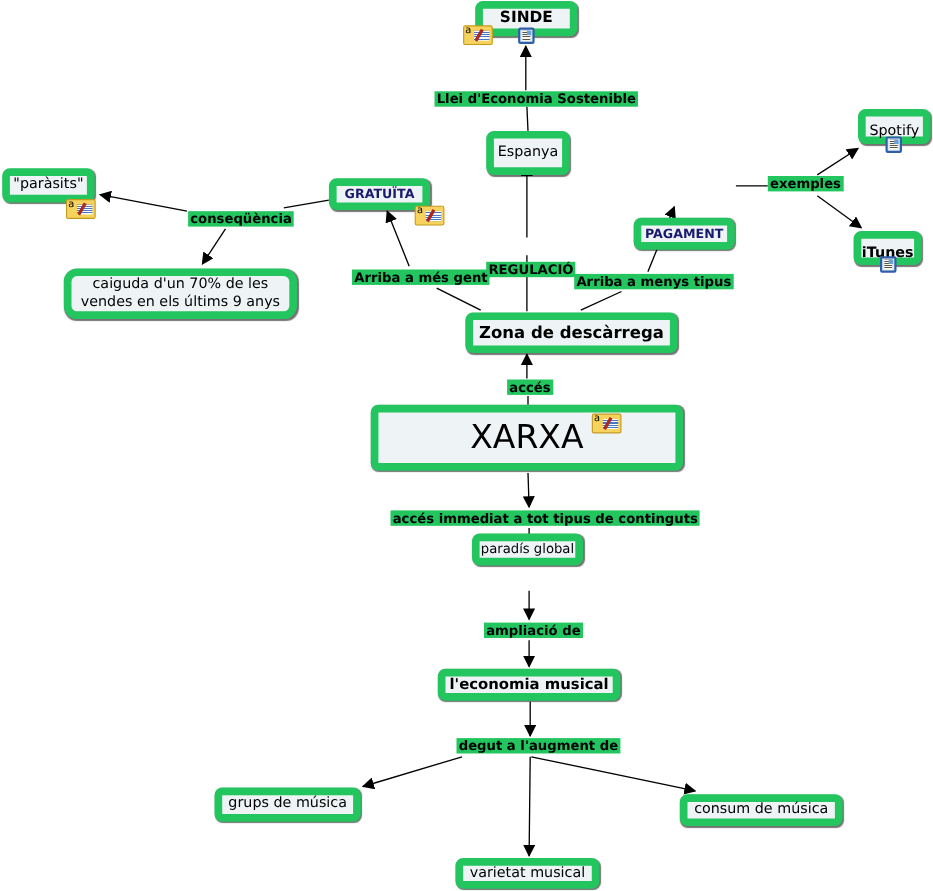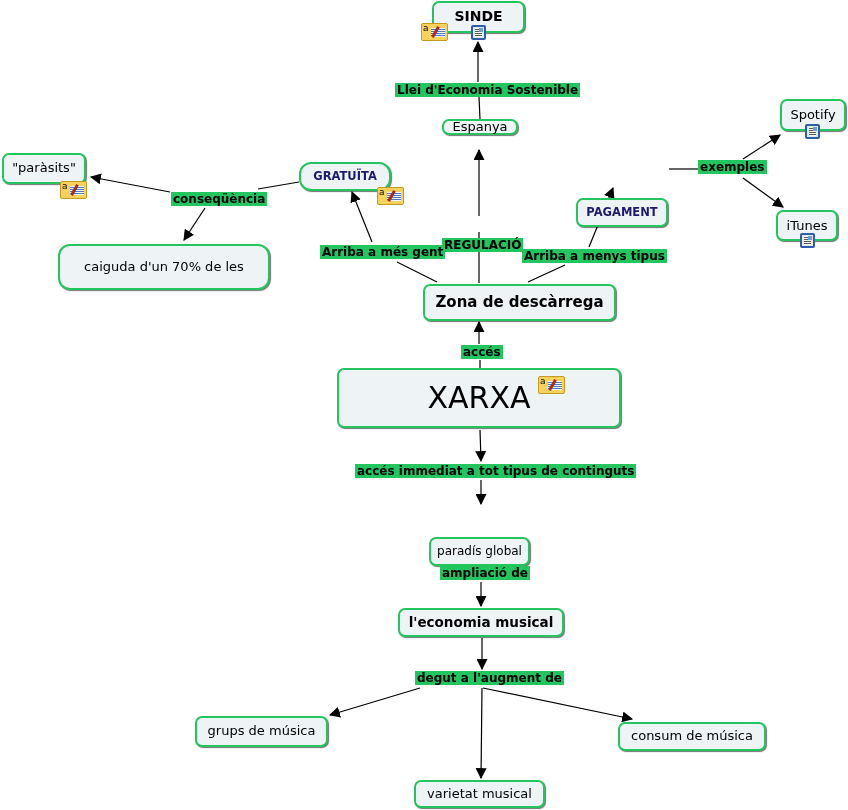--- a/index.html
+++ b/index.html
@@ -1,20 +1,20 @@
 <!DOCTYPE html>
 <html><head>
 <meta charset="utf-8">
 <style>
   html, body { margin: 0; padding: 0; background: #ffffff; }
   body { width: 848px; height: 810px; position: relative; overflow: hidden;
          font-family: "DejaVu Sans", sans-serif; color: #000; }
   svg.edges { position: absolute; left: 0; top: 0; width: 848px; height: 810px; }
   .node { position: absolute; box-sizing: border-box; background: #eef3f5;
-          border: 2px solid #22c55e; border-radius: 7px;
+          border: 7px solid #22c55e; border-radius: 7px;
           box-shadow: 1px 1px 1px rgba(0,0,0,0.55);
           display: flex; align-items: center; justify-content: center;
           text-align: center; font-size: 13px; line-height: 1.25; }
   .node.bold { font-weight: bold; font-size: 15px; }
   .node.navy { font-weight: bold; color: #1a1a6e; font-size: 11.5px; }
   .node.big { font-size: 19px; line-height: 1.25; flex-direction: column; }
   .node.big .t1 { font-size: 30px; }
   .lbl { position: absolute; background: #22c55e; font-size: 12px;
          white-space: nowrap; padding: 0 2px; line-height: 14px; font-weight: bold; }
   .note { position: absolute; width: 27px; height: 18px; box-sizing: border-box;
@@ -84,80 +84,81 @@
 <div class="note" style="left:421px;top:23px;">
   <span class="a">a</span>
     <span class="lines"></span>
     <span class="pen"></span>
   </div>
 <div class="res" style="left:471px;top:25px;">
     <span class="doc"></span>
     <span class="img"></span>
   </div>
 
-<div class="node" style="left:442px;top:119px;width:76px;height:16px;">
+<div class="node" style="left:442px;top:119px;width:76px;height:40px;">
     <span>Espanya</span>
   </div>
 
 <div class="node" style="left:2px;top:153px;width:84px;height:31px;">
     <span>"paràsits"</span>
   </div>
 <div class="note" style="left:60px;top:181px;">
   <span class="a">a</span>
     <span class="lines"></span>
     <span class="pen"></span>
   </div>
 
-<div class="node navy" style="left:299px;top:162px;width:92px;height:29px;border-radius:12px;">
+<div class="node navy" style="left:299px;top:162px;width:92px;height:29px;">
     <span>GRATUÏTA</span>
   </div>
 <div class="note" style="left:377px;top:187px;">
   <span class="a">a</span>
     <span class="lines"></span>
     <span class="pen"></span>
   </div>
 
 <div class="node navy" style="left:576px;top:155px;width:92px;height:29px;margin-top:43px;">
     <span>PAGAMENT</span>
   </div>
 
 <div class="node" style="left:780px;top:99px;width:66px;height:32px;align-items:flex-start;padding-top:6px;">
     <span>Spotify</span>
   </div>
 <div class="res" style="left:805px;top:124px;">
     <span class="doc"></span>
     <span class="img"></span>
   </div>
 
-<div class="node" style="left:776px;top:210px;width:62px;height:31px;align-items:flex-start;padding-top:6px;">
+<div class="node" style="left:776px;top:210px;width:62px;height:31px;align-items:flex-start;padding-top:6px;font-weight:bold;">
     <span>iTunes</span>
   </div>
 <div class="res" style="left:800px;top:233px;">
     <span class="doc"></span>
     <span class="img"></span>
   </div>
 
 <div class="node" style="left:58px;top:244px;width:212px;height:46px;flex-direction:column;border-radius:12px;">
   <span>caiguda d'un 70% de les</span>
+  <span>vendes en els últims 9 anys</span>
 </div>
 
 <div class="node bold" style="left:383px;top:284px;width:193px;height:37px;margin-left:40px;">
     <span>Zona de descàrrega</span>
   </div>
 
 <div class="node big" style="left:337px;top:368px;width:284px;height:60px;">
   <span class="t1">XARXA</span>
 </div>
 <div class="note" style="left:538px;top:376px;">
   <span class="a">a</span>
     <span class="lines"></span>
     <span class="pen"></span>
   </div>
 
-<div class="node" style="left:429px;top:537px;width:101px;height:29px;font-size:12px;">
+<div class="node" style="left:429px;top:485px;width:101px;height:29px;font-size:12px;">
     <span>paradís global</span>
   </div>
 
 <div class="node bold" style="left:398px;top:608px;width:166px;height:29px;font-size:13.5px;">
     <span>l'economia musical</span>
   </div>
 
 <div class="node" style="left:195px;top:716px;width:133px;height:31px;">
     <span>grups de música</span>
   </div>

